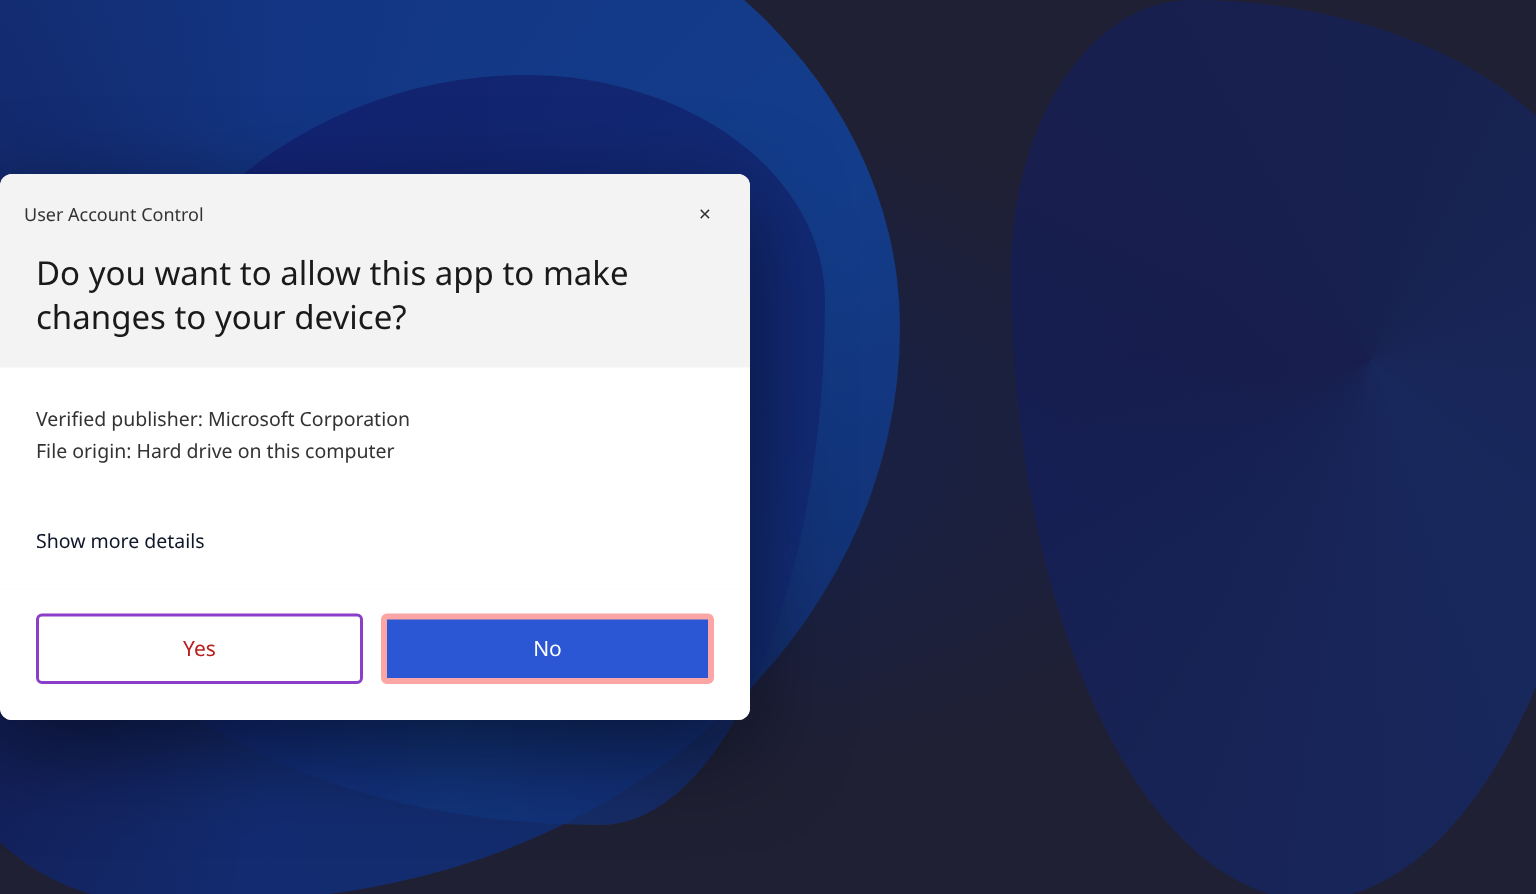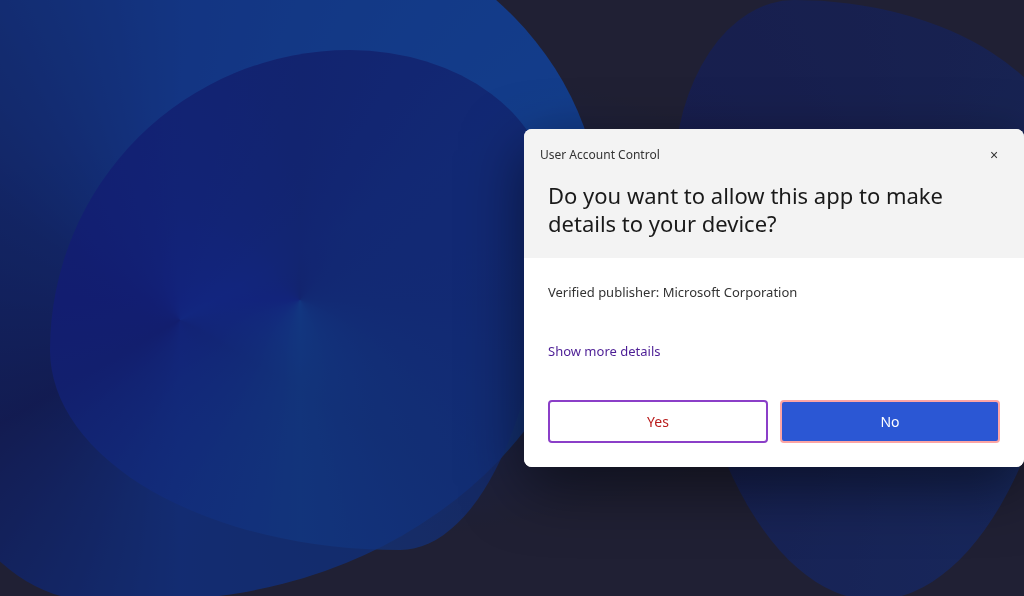--- a/index.html
+++ b/index.html
@@ -61,21 +61,21 @@
       position: absolute;
       inset: 0;
       background: rgba(40, 40, 60, 0.45);
     }
 
     .dialog-backdrop {
       position: absolute;
       inset: 0;
       display: flex;
       align-items: center;
-      justify-content: flex-end;
+      justify-content: flex-start;
     }
 
     .dialog {
       background: #f3f3f3;
       border-radius: 8px;
       width: 500px;
       box-shadow: 0 20px 60px rgba(0,0,0,0.5);
       overflow: hidden;
       position: relative;
     }
@@ -153,21 +153,21 @@
       margin-bottom: 37px;
     }
 
     .publisher-line {
       font-size: 13px;
       color: #333;
       line-height: 1.6;
     }
 
     .show-more-link {
-      color: #4c1d95;
+      color: #0f172a;
       font-size: 13px;
       cursor: pointer;
       text-decoration: none;
       display: inline-block;
       margin-bottom: 8px;
     }
 
     .dialog-footer {
       background: #ffffff;
       padding: 16px 24px 24px 24px;
@@ -184,21 +184,21 @@
       font-size: 14px;
       color: #b91c1c;
       cursor: pointer;
       font-family: 'Segoe UI', system-ui, sans-serif;
     }
 
     .btn-no {
       flex: 1;
       padding: 10px 0;
       background: #2b57d4;
-      border: 2px solid #fca5a5;
+      border: 4px solid #fca5a5;
       border-radius: 4px;
       font-size: 14px;
       color: white;
       cursor: pointer;
       font-family: 'Segoe UI', system-ui, sans-serif;
     }
   </style>
 </head>
 <body>
 
@@ -211,27 +211,28 @@
 
 <div class="dialog-backdrop">
   <div class="dialog">
 
     <div class="dialog-titlebar">
       <span class="dialog-title-text">User Account Control</span>
       <button class="close-btn">×</button>
     </div>
 
     <div class="dialog-header">
-      <div class="dialog-question">Do you want to allow this app to make details to your device?</div>
+      <div class="dialog-question">Do you want to allow this app to make changes to your device?</div>
     </div>
 
     <div class="dialog-body">
 
       <div class="publisher-info">
         <div class="publisher-line">Verified publisher: Microsoft Corporation</div>
+        <div class="publisher-line">File origin: Hard drive on this computer</div>
       </div>
 
       <a class="show-more-link" href="#">Show more details</a>
     </div>
 
     <div class="dialog-footer">
       <button class="btn-yes">Yes</button>
       <button class="btn-no">No</button>
     </div>
 

